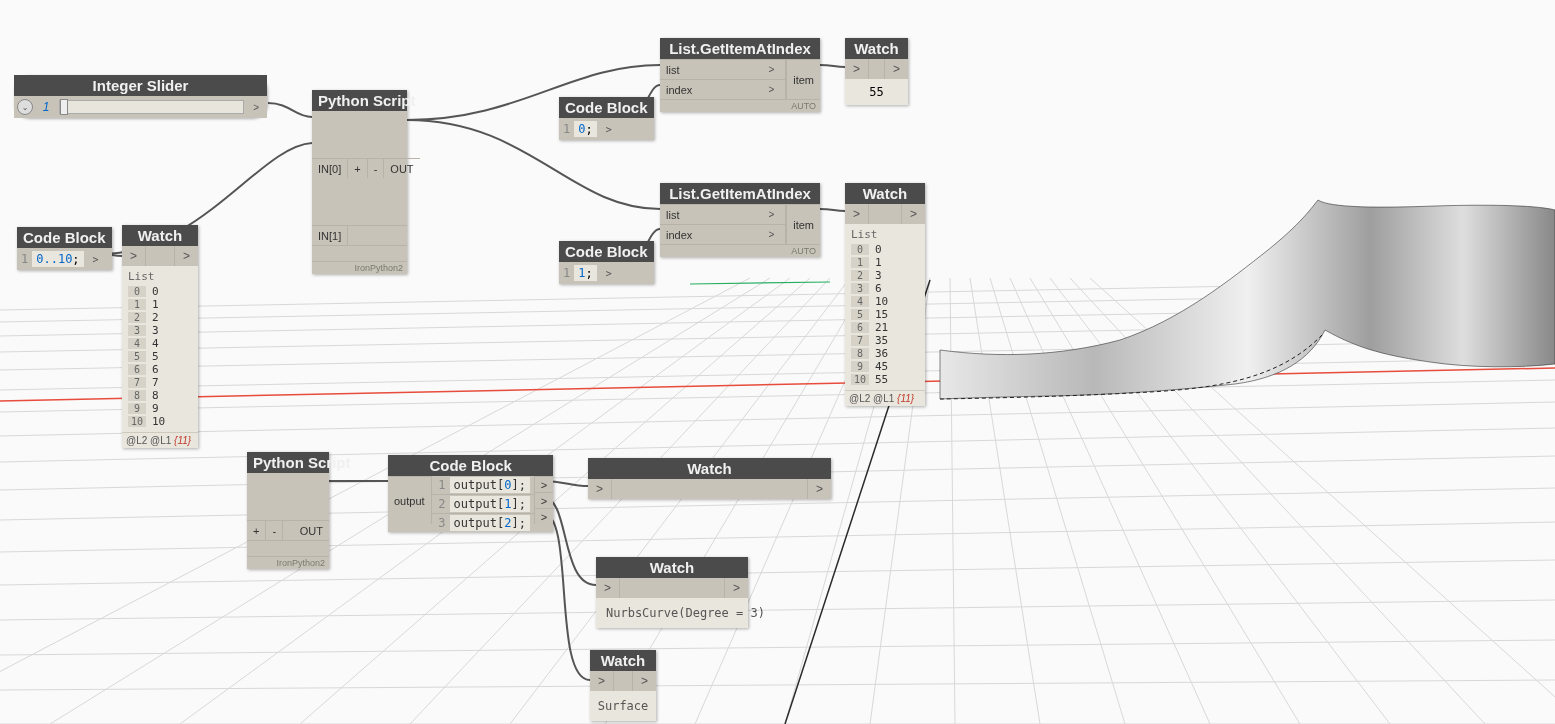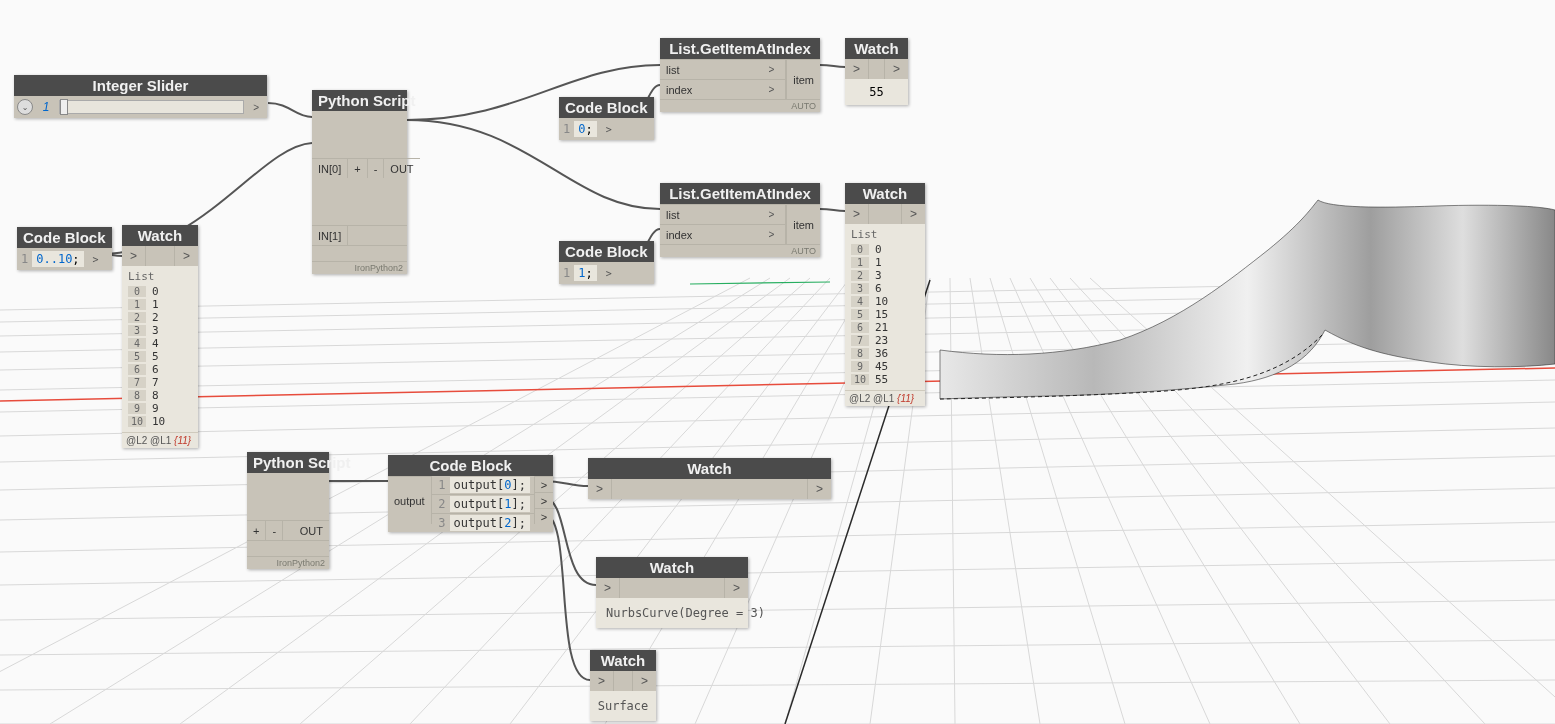--- a/index.html
+++ b/index.html
@@ -264,21 +264,21 @@
     <path d="M820 65 C 832 65, 835 67, 845 67"></path>
     <path d="M820 209 C 832 209, 835 211, 845 211"></path>
     <path d="M100 254 C 112 254, 112 256, 122 256"></path>
     <path d="M328 481 C 360 481, 362 481, 388 481"></path>
     <path d="M543 481 C 565 481, 570 486, 588 486"></path>
     <path d="M543 497 C 570 497, 560 585, 596 585"></path>
     <path d="M543 513 C 575 513, 552 680, 590 680"></path>
   </g>
 </svg>
 
-<div class="node" style="left:14px; top:75px; width:253px;">
+<div class="node" style="left:14px; top:75px; width:253px;border-radius:15px;">
   <div class="title">Integer Slider</div>
   <div class="slider-row">
     <div class="slider-toggle">⌄</div>
     <div class="slider-val">1</div>
     <div class="slider-track">
       <div class="slider-thumb"></div>
     </div>
     <div class="chev">&gt;</div>
   </div>
 </div>
@@ -468,21 +468,21 @@
         <div class="li">
           <span class="ix">5</span>
           <span class="vv">15</span>
         </div>
         <div class="li">
           <span class="ix">6</span>
           <span class="vv">21</span>
         </div>
         <div class="li">
           <span class="ix">7</span>
-          <span class="vv">23</span>
+          <span class="vv">35</span>
         </div>
         <div class="li">
           <span class="ix">8</span>
           <span class="vv">36</span>
         </div>
         <div class="li">
           <span class="ix">9</span>
           <span class="vv">45</span>
         </div>
         <div class="li">

